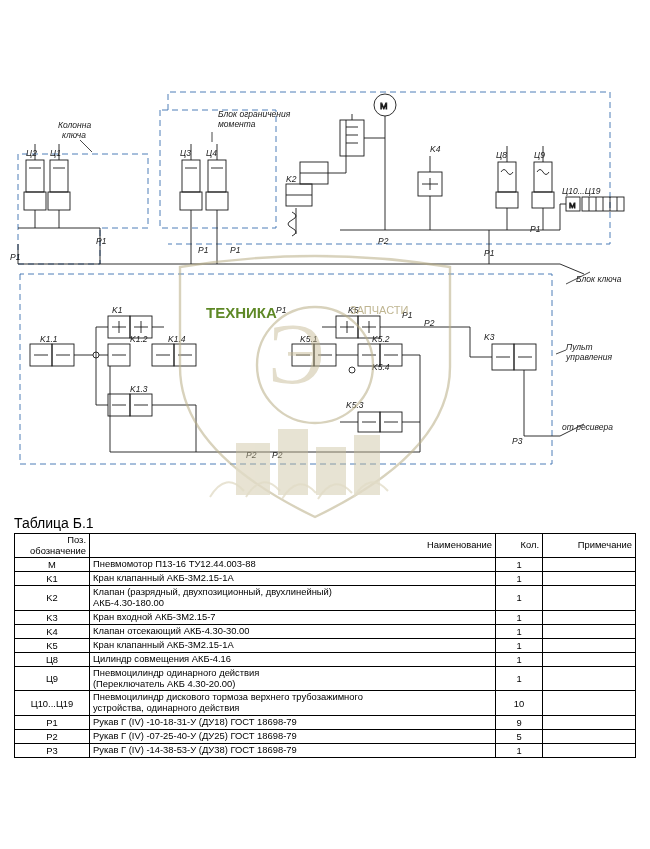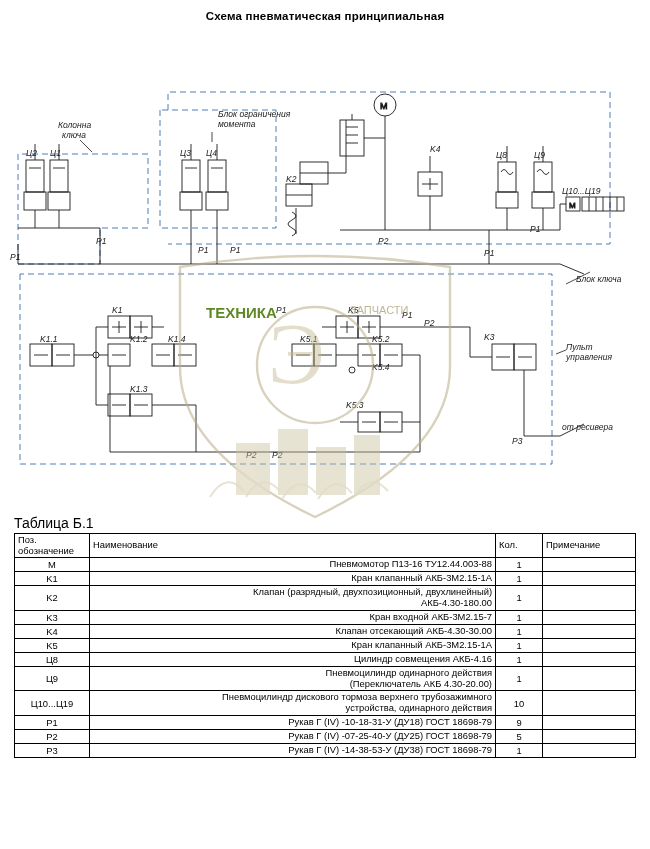--- a/index.html
+++ b/index.html
@@ -64,37 +64,36 @@
     width: 622px;
     border-collapse: collapse;
     font-size: 9.4px;
   }
   table.spec th, table.spec td {
     border: 1px solid #000;
     padding: 1px 3px;
     vertical-align: middle;
   }
   table.spec th {
-    text-align: left;
+    text-align: right;
     font-weight: normal;
     font-size: 9.4px;
     line-height: 1.12;
   }
   td.c-pos { text-align: center; width: 68px; }
-  td.c-name { text-align: right; padding-left: 5px; }
+  td.c-name { text-align: left; padding-left: 5px; }
   td.c-qty { text-align: center; width: 40px; }
   td.c-note { text-align: center; width: 86px; }
   .nm2 { line-height: 1.15; }
 </style>
 </head>
 <body>
 
 <div class="page">
 
-  <div class="title">Схема пневматическая принципиальная</div>
 
   <div class="schematic">
     <svg width="650" height="455" viewBox="0 0 650 455" xmlns="http://www.w3.org/2000/svg">
       <defs>
         <g id="valveBox">
           <rect x="0" y="0" width="22" height="20" fill="none" stroke="#1a1a1a" stroke-width="0.8"></rect>
         </g>
       </defs>
 
       <path d="M18 122 L18 232 L100 232 L100 196 L148 196 L148 122 Z" fill="none" stroke="#3a6fb0" stroke-width="0.9" stroke-dasharray="6 4"></path>

